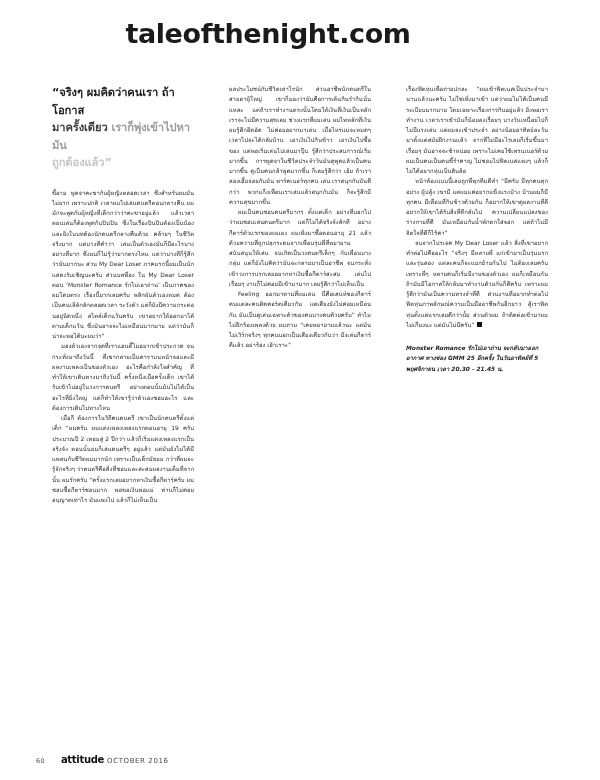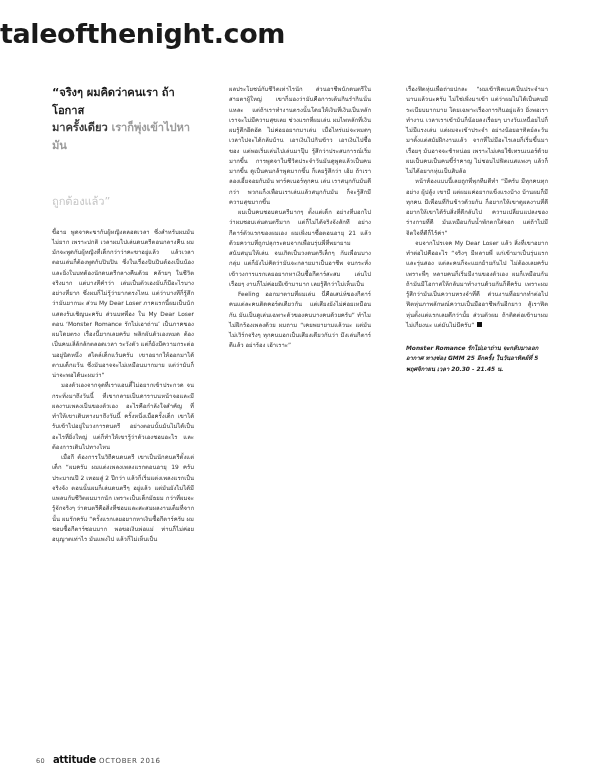--- a/index.html
+++ b/index.html
@@ -15,20 +15,21 @@
     overflow: hidden;
     font-family: "DejaVu Sans", "Liberation Sans", sans-serif;
   }
 
   
   .site-title {
     position: absolute;
     left: 0;
     top: 18px;
     width: 536px;
+    text-align: center;
     font-family: "DejaVu Sans", "Liberation Sans", sans-serif;
     font-size: 27px;
     font-weight: bold;
     letter-spacing: -0.4px;
     color: #1a1a1a;
     line-height: 32px;
   }
 
   
   .columns {
@@ -54,21 +55,21 @@
     line-height: 17.5px;
     font-weight: bold;
     margin: 0 0 16px 0;
     letter-spacing: -0.1px;
   }
   .pq-l1 { color: #1c1c1c; display: block; }
   .pq-l2 { color: #2a2a2a; display: block; }
   .pq-l3 { color: #3a3a3a; display: block; }
   .pq-l3 .fade-a { color: #9b9b9b; font-weight: bold; }
   .pq-l4 { color: #b4b4b4; display: block; font-weight: bold; }
-  .pq-l5 { color: #c6c6c6; display: block; font-weight: normal; margin-top: 39px; }
+  .pq-l5 { color: #c6c6c6; display: block; font-weight: bold; }
 
   
   .body-text {
     font-family: "DejaVu Sans", "Liberation Sans", sans-serif;
     font-size: 5.9px;
     line-height: 10.25px;
     color: #2b2b2b;
     text-align: justify;
     text-justify: inter-word;
     margin: 0;
@@ -101,21 +102,21 @@
     text-align: left;
   }
 
   
   .footer {
     position: absolute;
     left: 36px;
     top: 748px;
     display: flex;
     align-items: baseline;
-    gap: 8px;
+    gap: 16px;
   }
   .folio {
     font-family: "DejaVu Sans", "Liberation Sans", sans-serif;
     font-size: 6.5px;
     color: #555555;
     letter-spacing: 0.3px;
   }
   .footer-brand {
     font-family: "DejaVu Sans", "Liberation Sans", sans-serif;
     font-size: 10px;

